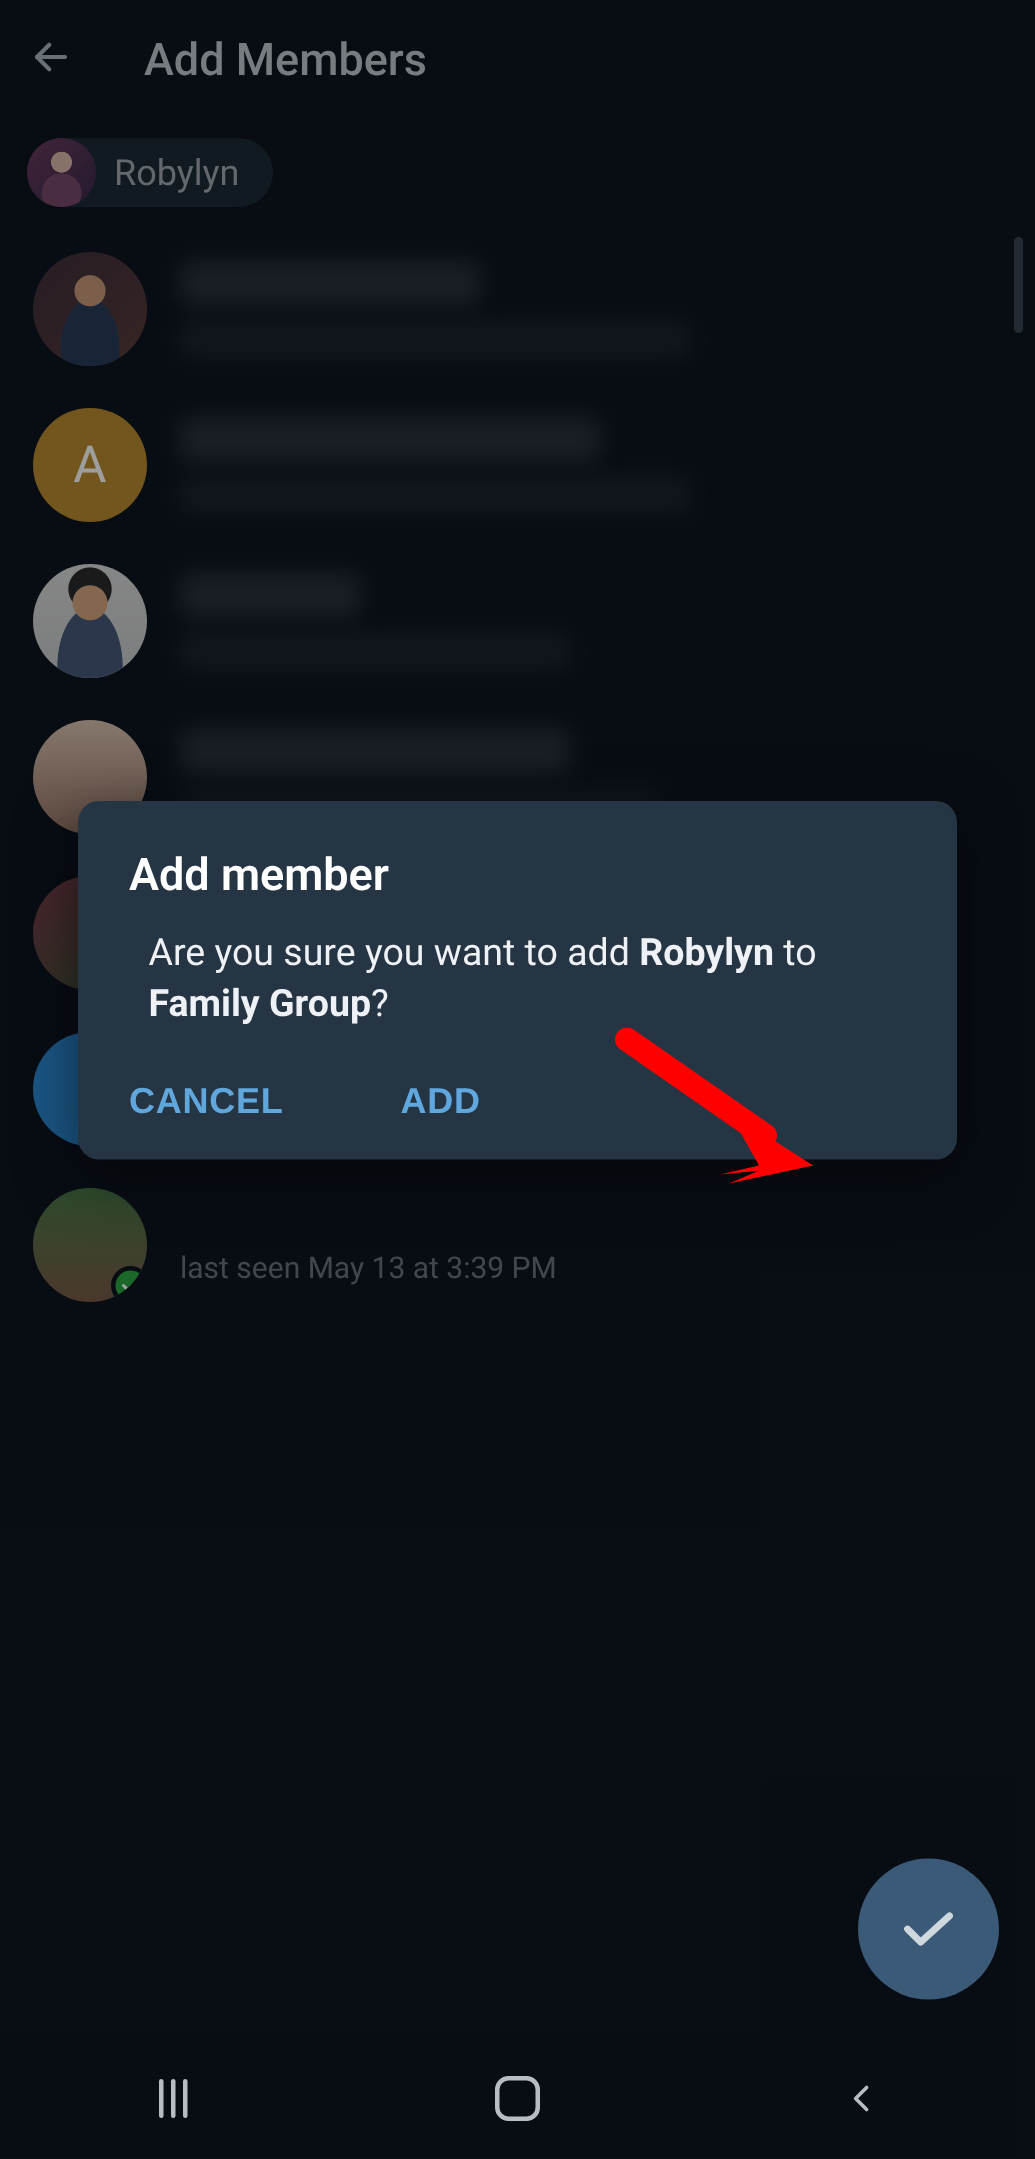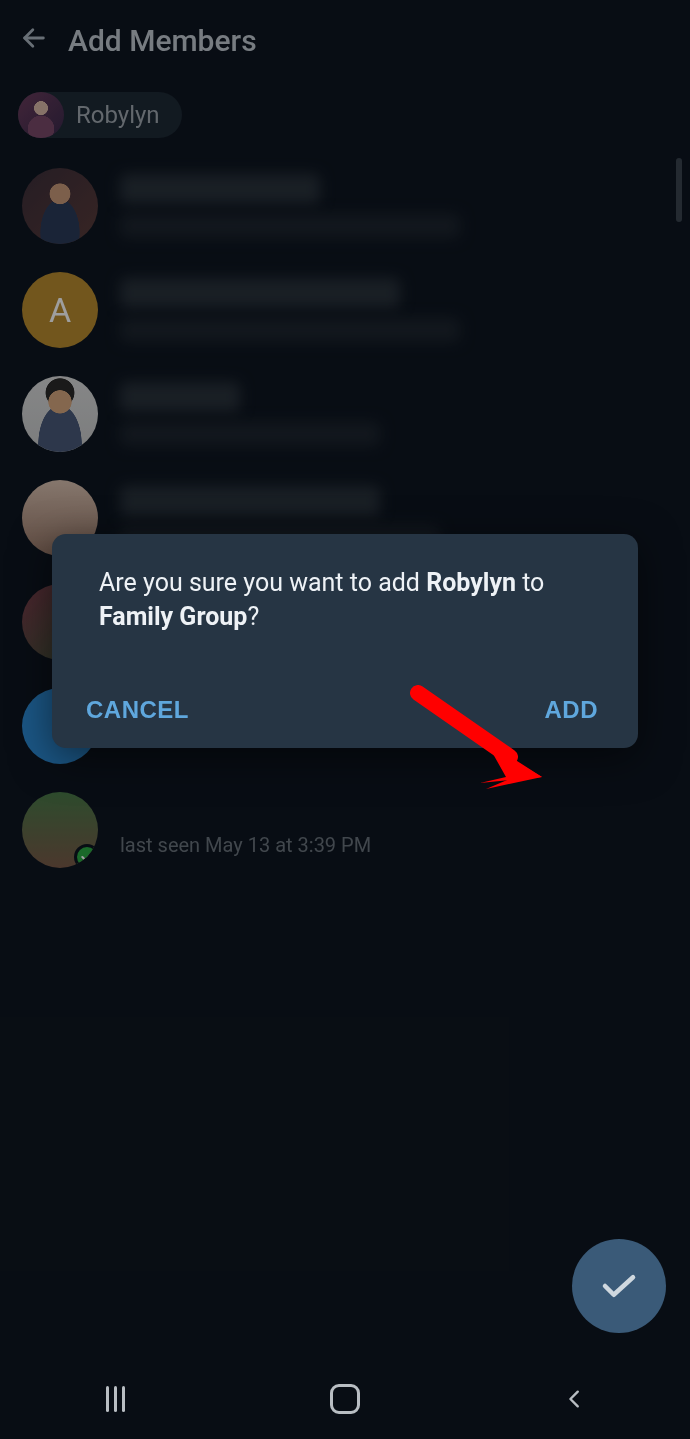--- a/index.html
+++ b/index.html
@@ -10,21 +10,21 @@
     color: #e6e6e6;
     position: relative;
   }
 
   
   .header {
     height: 80px;
     display: flex;
     align-items: center;
     padding: 4px 20px;
-    gap: 20px;
+    gap: 48px;
   }
   .back-icon { width: 28px; height: 28px; color: #a8b3bf; }
   .header-title { font-size: 30px; font-weight: 500; color: #c0c8d0; }
 
   
   .chip-row { padding: 12px 18px; }
   .chip {
     display: inline-flex;
     align-items: center;
     background: #1e2a36;
@@ -108,22 +108,22 @@
     background: #263544;
     border-radius: 14px;
     padding: 32px 34px 18px 34px;
     box-shadow: 0 10px 40px rgba(0,0,0,0.5);
     z-index: 3;
   }
   .dlg-title { font-size: 30px; font-weight: 600; color: #fff; margin-bottom: 18px; }
   .dlg-body { font-size: 25px; color: #eef2f6; line-height: 1.35; margin-left: 13px; }
   .dlg-body b { font-weight: 700; }
   .dlg-actions {
-    display: flex; justify-content: space-between; gap: 34px;
-    margin-top: 62px; padding-right: 6px; padding-bottom: 6px;
+    display: flex; justify-content: flex-start; gap: 78px;
+    margin-top: 34px; padding-right: 6px; padding-bottom: 6px;
   }
   .dlg-btn {
     background: none; border: none;
     font-size: 24px; font-weight: 600; letter-spacing: 0.5px;
     color: #5fa7dd; cursor: pointer;
   }
 
   
   .arrow-anno {
     position: absolute;
@@ -245,20 +245,21 @@
 
 <div class="overlay"></div>
 
 <div class="fab">
   <svg viewBox="0 0 24 24" fill="none" stroke="currentColor" stroke-width="2.6" stroke-linecap="round" stroke-linejoin="round">
       <polyline points="4 12 9 17 20 7"></polyline>
     </svg>
 </div>
 
 <div class="dialog">
+  <div class="dlg-title">Add member</div>
   <div class="dlg-body">
     <span>Are you sure you want to add </span><b>Robylyn</b><span> to </span><b>Family Group</b><span>?</span>
   </div>
   <div class="dlg-actions">
     <button class="dlg-btn">CANCEL</button>
     <button class="dlg-btn">ADD</button>
   </div>
 </div>
 
 <svg class="arrow-anno" viewBox="0 0 150 110">

